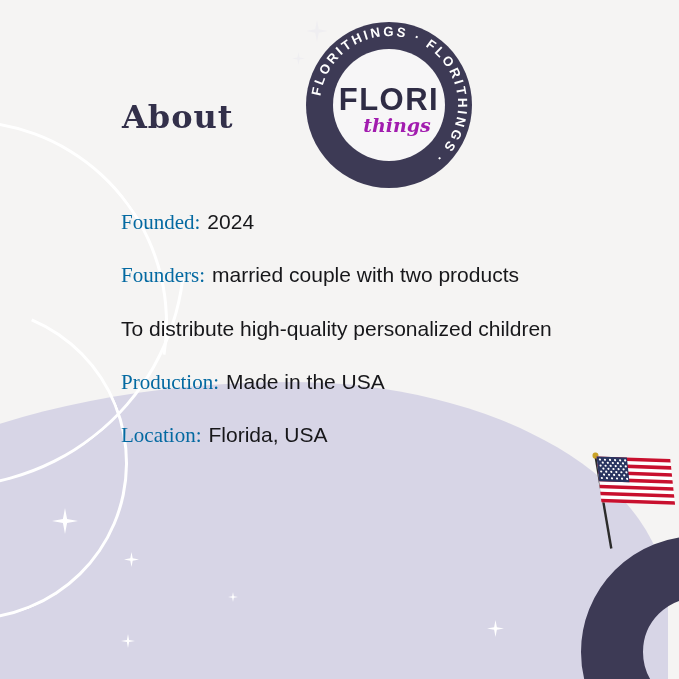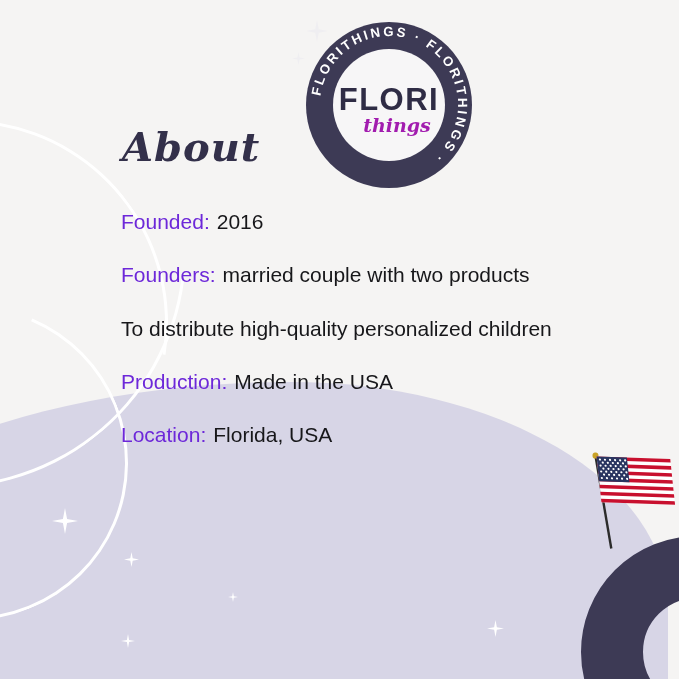--- a/index.html
+++ b/index.html
@@ -152,25 +152,24 @@
     font-size: 19px;
     font-weight: 700;
     color: #a21caf;
     line-height: 1;
   }
 
   
   .about-heading {
     position: absolute;
     left: 122px;
-    top: 127px;
+    top: 101px;
     font-family: "DejaVu Serif", serif;
-    font-style: italic;
     font-weight: 700;
-    font-size: 40px;
+    font-size: 32px;
     letter-spacing: 1px;
     color: #33304a;
     line-height: 1;
   }
 
   
   .info-list {
     position: absolute;
     left: 121px;
     top: 208px;
@@ -178,25 +177,25 @@
   }
   .info-row {
     display: flex;
     align-items: baseline;
     margin-bottom: 25px;
     font-size: 21px;
     line-height: 1.35;
   }
   .info-row:last-child { margin-bottom: 12px; align-items: center; }
   .info-label {
-    color: #6d28d9;
+    color: #0369a1;
     font-weight: 400;
     white-space: nowrap;
     margin-right: 7px;
-    font-family: Liberation Sans, sans-serif;
+    font-family: Liberation Serif, serif;
   }
   .info-value {
     color: #17171a;
     font-weight: 400;
     font-family: "Liberation Sans", sans-serif;
   }
 
   
   .flag-wrap {
     position: absolute;
@@ -249,21 +248,21 @@
       <span class="logo-script">things</span>
     </div>
   </div>
 
   <div class="about-heading">About</div>
 
   <div class="info-list">
 
     <div class="info-row">
       <span class="info-label">Founded:</span>
-      <span class="info-value">2016</span>
+      <span class="info-value">2024</span>
     </div>
 
     <div class="info-row">
       <span class="info-label">Founders:</span>
       <span class="info-value">married couple with two products</span>
     </div>
 
     <div class="info-row">
       <span class="info-value">To distribute high-quality personalized children</span>
     </div>

